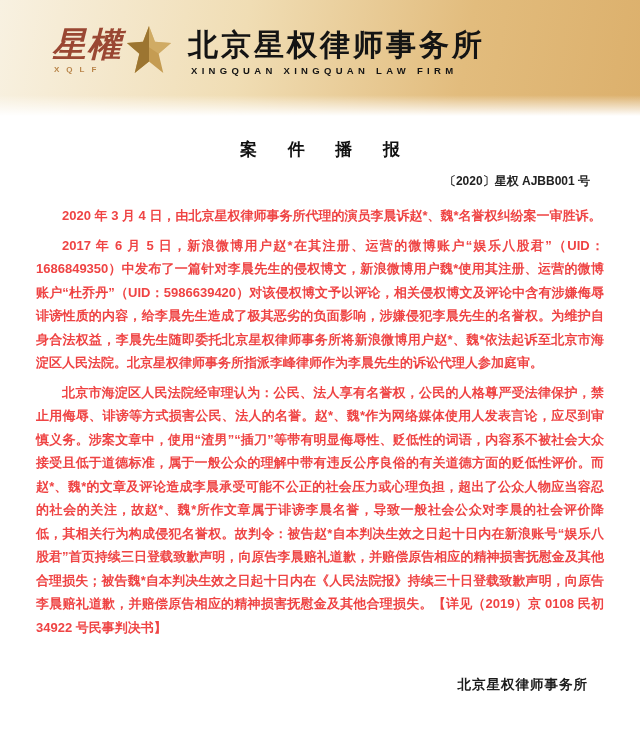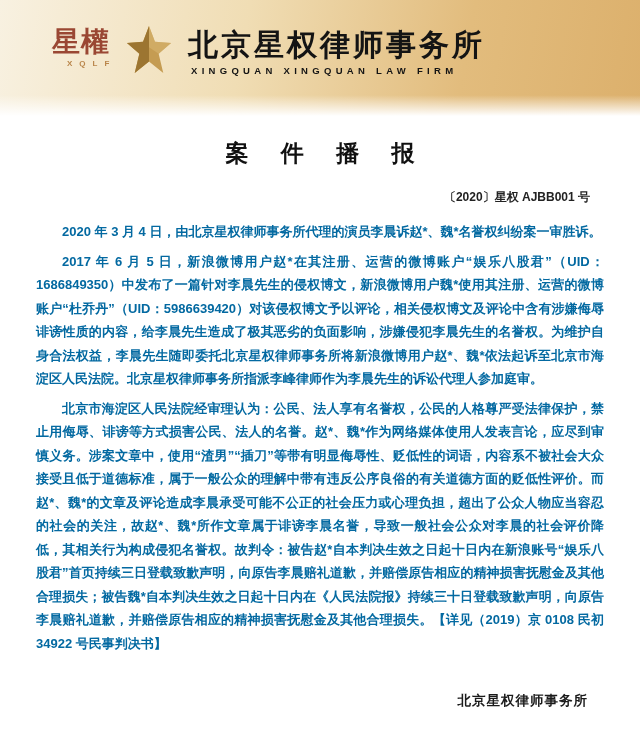--- a/index.html
+++ b/index.html
@@ -26,35 +26,36 @@
     align-items: flex-start;
     padding: 28px 0 0 52px;
   }
   .seal-block {
     position: relative;
     width: 96px;
     flex: 0 0 auto;
   }
   .seal-chars {
     font-family: "Liberation Serif", serif;
-    font-size: 28px;
+    font-size: 34px;
     line-height: 1;
     font-weight: bold;
     color: #9a4733;
     letter-spacing: 1px;
     display: block;
+    font-style: italic;
   }
   .seal-acronym {
     display: block;
     font-size: 8px;
     font-weight: bold;
     color: #b9854a;
     letter-spacing: 7px;
     margin-top: 3px;
-    margin-left: 15px;
+    margin-left: 2px;
   }
   .star-wrap {
     position: absolute;
     top: -4px;
     right: -24px;
     width: 46px;
     height: 52px;
   }
   .star-wrap svg { width: 100%; height: 100%; display: block; }
   .firm-block { margin-left: 40px; padding-top: 0; }
@@ -72,40 +73,40 @@
     color: #141414;
     letter-spacing: 4.3px;
     margin-top: 4px;
     margin-left: 3px;
     white-space: nowrap;
   }
   
   .doc { padding: 0 36px 0 36px; }
   .doc-title {
     text-align: center;
-    font-size: 23px;
+    font-size: 17px;
     font-weight: bold;
     color: #111;
     letter-spacing: 13px;
     text-indent: 13px;
     margin-top: 22px;
   }
   .doc-number {
     text-align: right;
     font-size: 12px;
     font-weight: bold;
     color: #222;
-    margin-top: 20px;
+    margin-top: 12px;
     padding-right: 14px;
   }
   .para {
     font-size: 13px;
     line-height: 23.5px;
     font-weight: 600;
-    color: #0369a1;
+    color: #ef4444;
     text-align: justify;
     text-indent: 2em;
     margin-top: 6px;
   }
   .para.first { margin-top: 14px; }
   .sig-block {
     margin-top: 34px;
     text-align: right;
     padding-right: 16px;
   }

